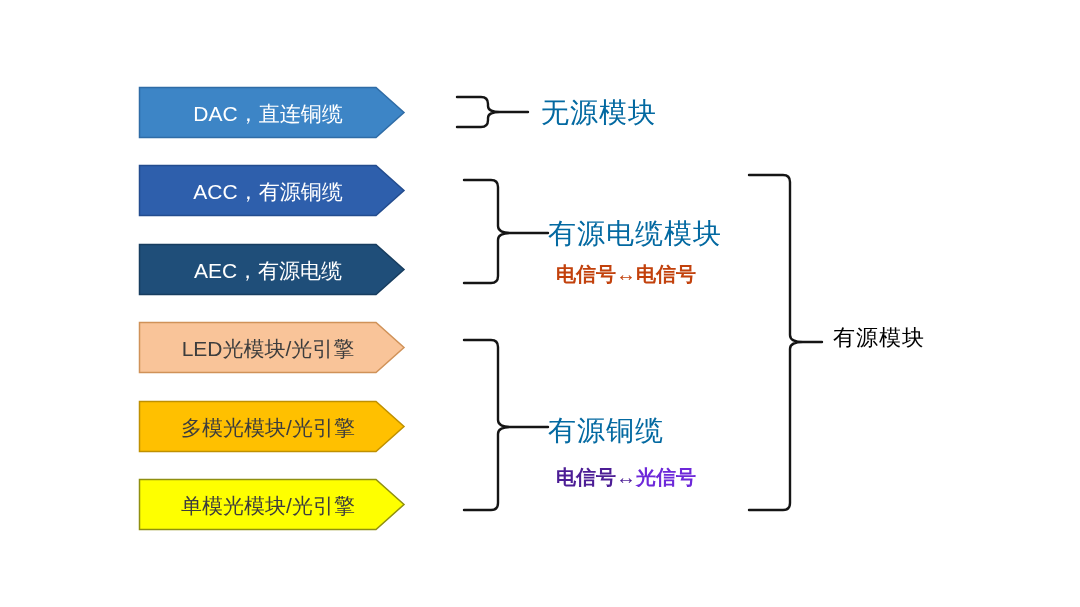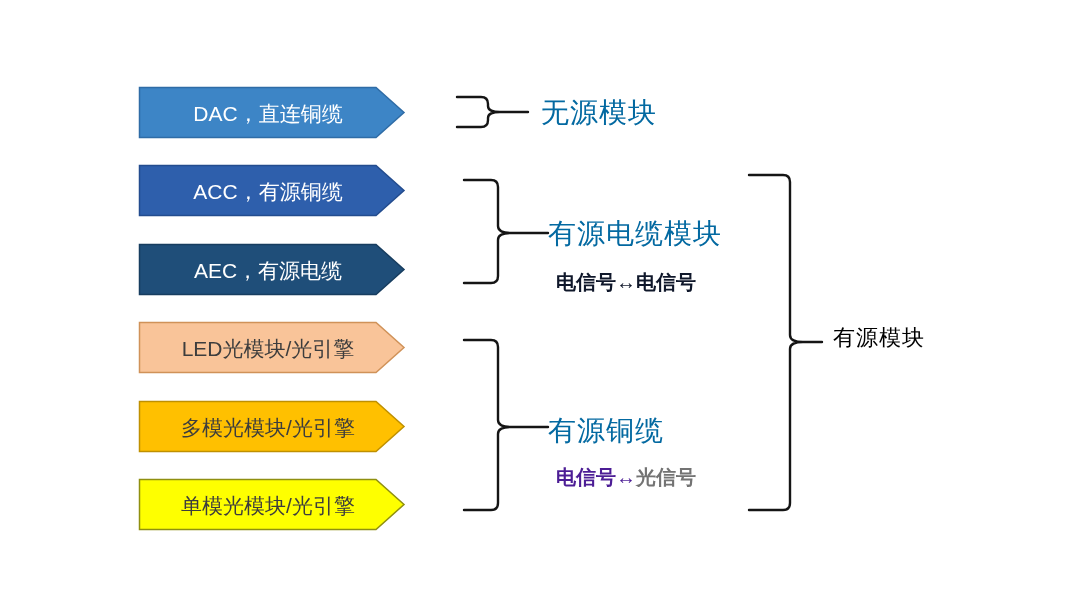--- a/index.html
+++ b/index.html
@@ -93,23 +93,23 @@
   </svg>
 
   <svg class="abs brace" style="left:743px; top:165px;" width="92" height="355" viewBox="0 0 92 355">
     <path d="M6,10 H40 Q47,10 47,17 V170 Q47,177 60,177 H79 M60,177 Q47,177 47,184 V338 Q47,345 40,345 H6"></path>
   </svg>
 
   <div class="abs group-label" style="left:541px; top:99px;">无源模块</div>
 
   <div class="abs group-label" style="left:548px; top:220px;">有源电缆模块</div>
 
-  <div class="abs signal-label" style="left: 556px; top: 272px; color: #0f172a;">电信号↔电信号</div>
+  <div class="abs signal-label" style="left: 556px; top: 264px; color: #c2410c;">电信号↔电信号</div>
 
   <div class="abs group-label" style="left:548px; top:417px;">有源铜缆</div>
 
   <div class="abs signal-label" style="left:556px; top:467px;">
-    <span style="color: #4c1d95;">电信号↔</span><span style="color: #737373;">光信号</span>
+    <span style="color: #4c1d95;">电信号↔</span><span style="color: #6d28d9;">光信号</span>
   </div>
 
   <div class="abs big-label" style="left:833px; top:327px;">有源模块</div>
 
 </div>
 
 </body></html>

